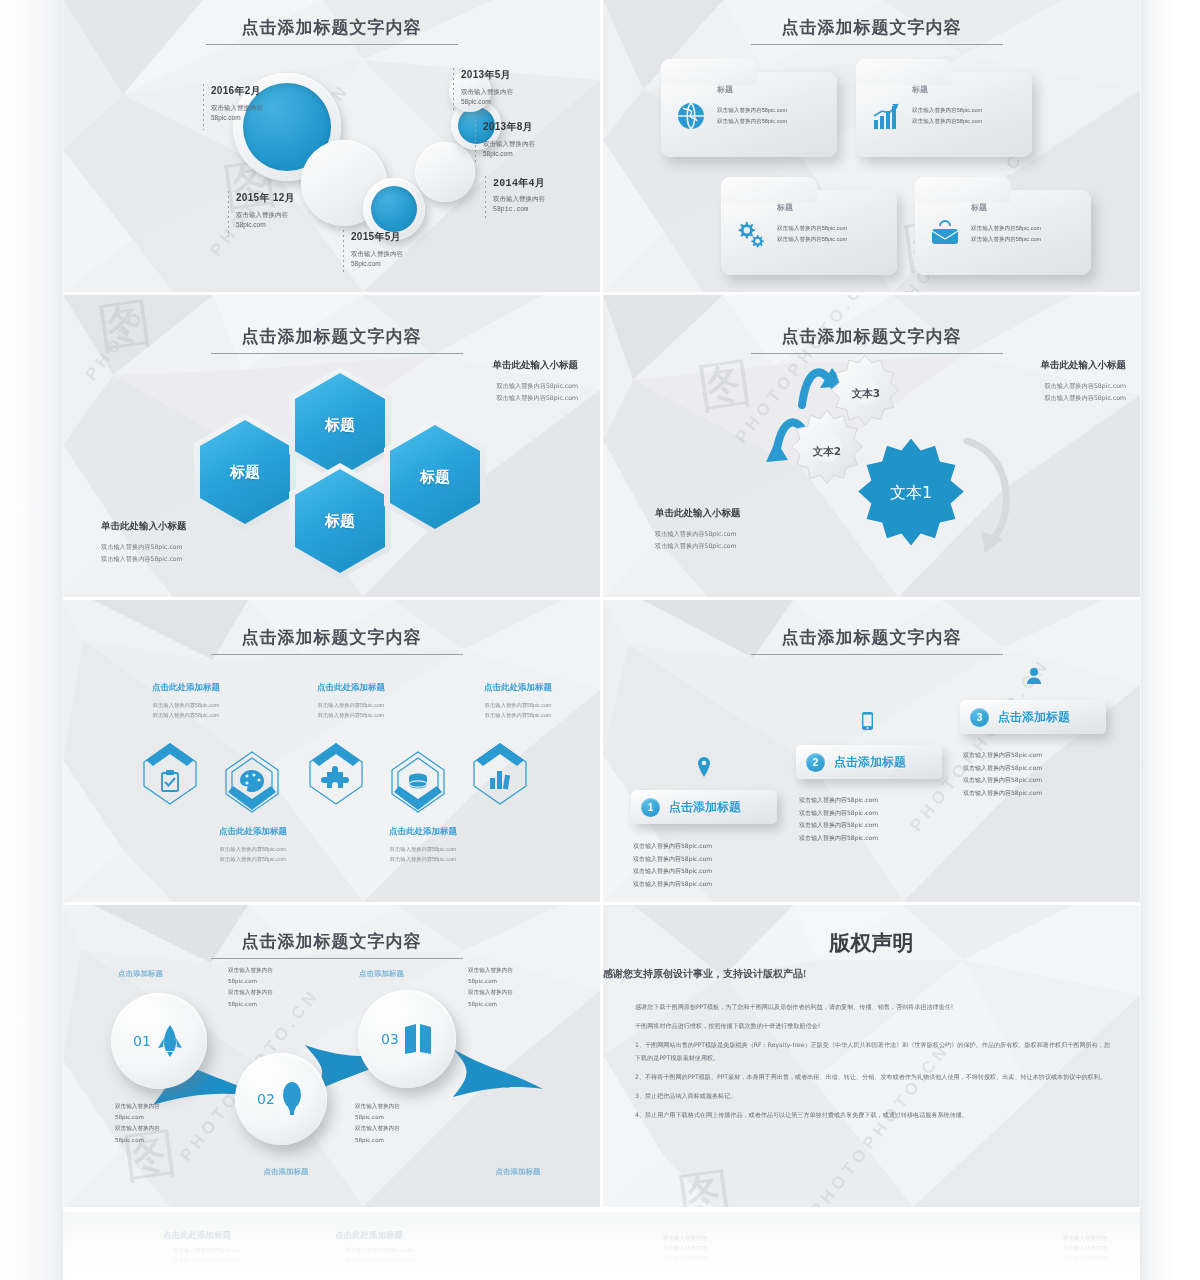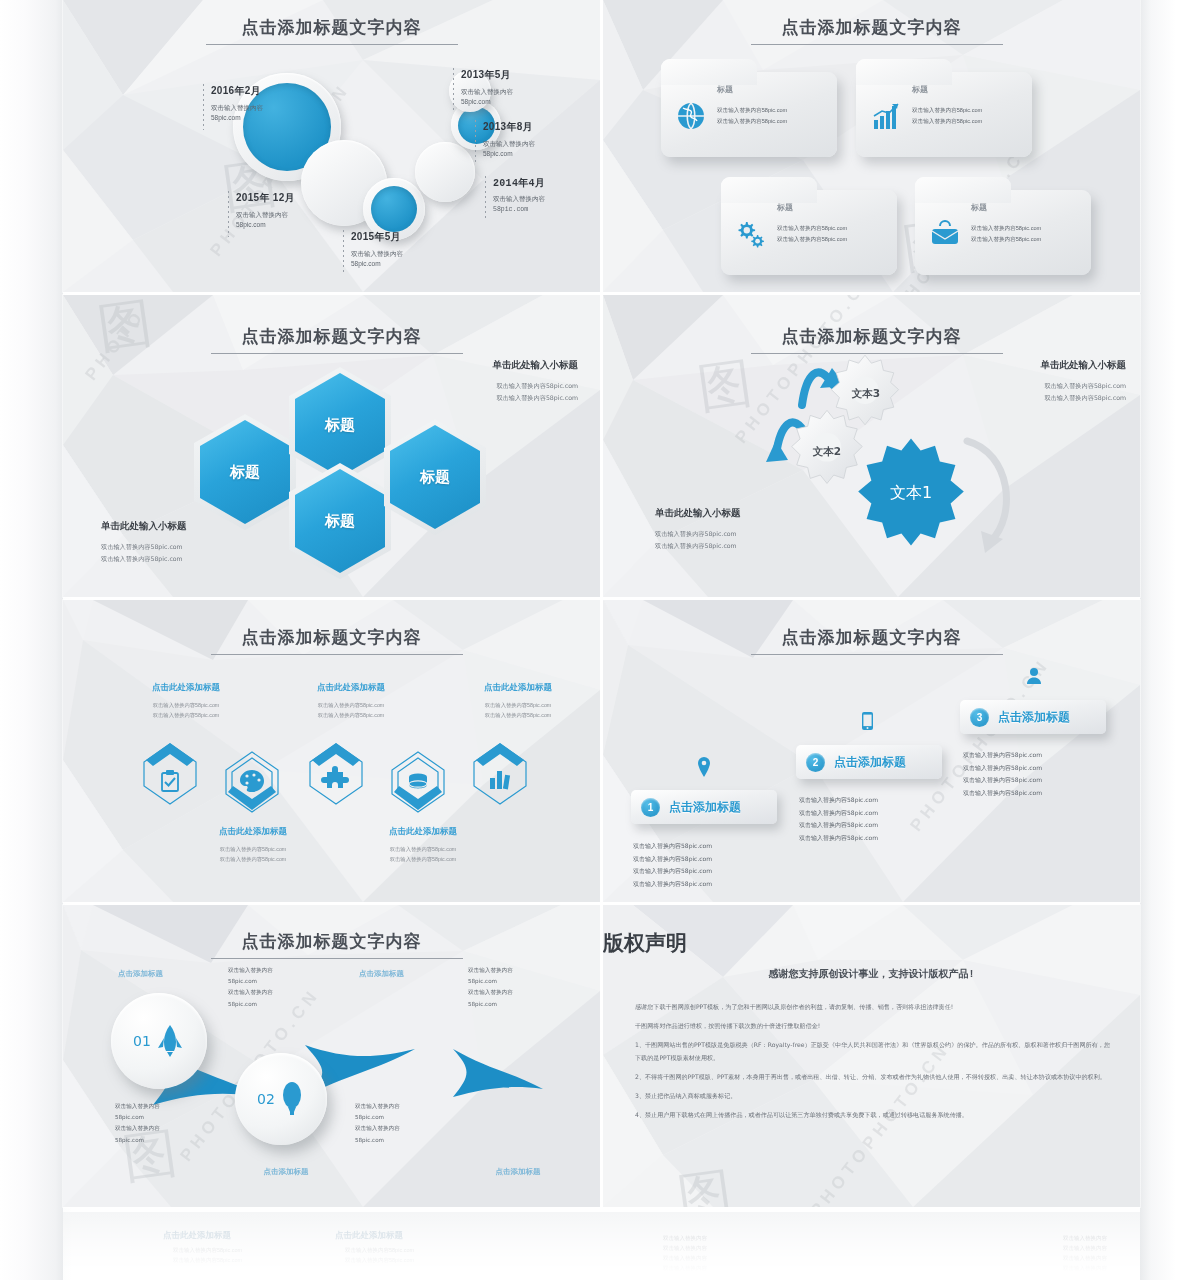--- a/index.html
+++ b/index.html
@@ -159,24 +159,24 @@
   
   .bigc{
     position:absolute; border-radius:50%;
     background: radial-gradient(circle at 34% 26%,#ffffff 0%,#f3f5f6 55%,#dfe2e5 100%);
     box-shadow: 5px 8px 13px rgba(118,124,131,.40), inset 0 2px 3px #fff;
     display:flex; align-items:center; justify-content:center; gap:4px;
   }
   .bigc .n{ font-size:14px; color:#2a9ad0; font-family:"DejaVu Sans",sans-serif;}
 
   
-  .cp-title{ position:absolute; left:0; right:0; top:24px; text-align:left;
+  .cp-title{ position:absolute; left:0; right:0; top:24px; text-align:center;
     font-size:21px; font-weight:bold; color:#3a3f46; font-family:"DejaVu Sans",sans-serif;}
-  .cp-sub{ position:absolute; left:0; right:0; top:62px; text-align:center;
-    font-size:10px; font-weight:bold; color:#4a5058; font-family:Liberation Mono, monospace;}
+  .cp-sub{ position:absolute; left:0; right:0; top:62px; 
+    font-size:10px; font-weight:bold; color:#4a5058; font-family:Liberation Serif, serif;}
   .cp-body{ position:absolute; left:32px; right:30px; top:96px;
     font-size:6.1px; line-height:2.0; color:#6a7078; font-family:"DejaVu Sans",sans-serif;}
   .cp-body p{ margin-bottom:7px; text-align:justify; }
 
   
   .fade-bottom{
     position:absolute; left:63px; top:1212px; width:1077px; height:68px;
     overflow:hidden;
     -webkit-mask-image: linear-gradient(to bottom, rgba(0,0,0,.55), rgba(0,0,0,0) 92%);
             mask-image: linear-gradient(to bottom, rgba(0,0,0,.55), rgba(0,0,0,0) 92%);
@@ -744,20 +744,27 @@
         </svg>
       </div>
       <div class="bigc" style="left:172px;top:148px;width:92px;height:92px;">
         <span class="n">02</span>
         <svg width="26" height="34" viewBox="0 0 26 34">
           <ellipse cx="13" cy="13" rx="9" ry="13" fill="#2a9ad0"></ellipse>
           <path d="M9 25 L17 25 L15 30 L11 30z" fill="#2a9ad0"></path>
           <rect x="11" y="30" width="4" height="3" fill="#2a9ad0"></rect>
         </svg>
       </div>
+      <div class="bigc" style="left:295px;top:85px;width:98px;height:98px;">
+        <span class="n">03</span>
+        <svg width="30" height="32" viewBox="0 0 30 32">
+          <path d="M2 4 L13 1 L13 29 L2 31z" fill="#2a9ad0"></path>
+          <path d="M28 4 L17 1 L17 29 L28 31z" fill="#2a9ad0"></path>
+        </svg>
+      </div>
 
       <div style="position:absolute;left:55px;top:64px;width:90px;font-size:7.5px;font-weight:bold;color:#7fb8d8;font-family:'DejaVu Sans',sans-serif">点击添加标题</div>
       <div style="position:absolute;left:165px;top:60px;width:85px;font-size:5.6px;color:#5f666e;line-height:2.0;font-family:'DejaVu Sans',sans-serif">
         <div>双击输入替换内容</div>
         <div>58pic.com</div>
         <div>双击输入替换内容</div>
         <div>58pic.com</div>
       </div>
       <div style="position:absolute;left:52px;top:196px;width:90px;font-size:5.6px;color:#5f666e;line-height:2.0;font-family:'DejaVu Sans',sans-serif">
         <div>双击输入替换内容</div>

